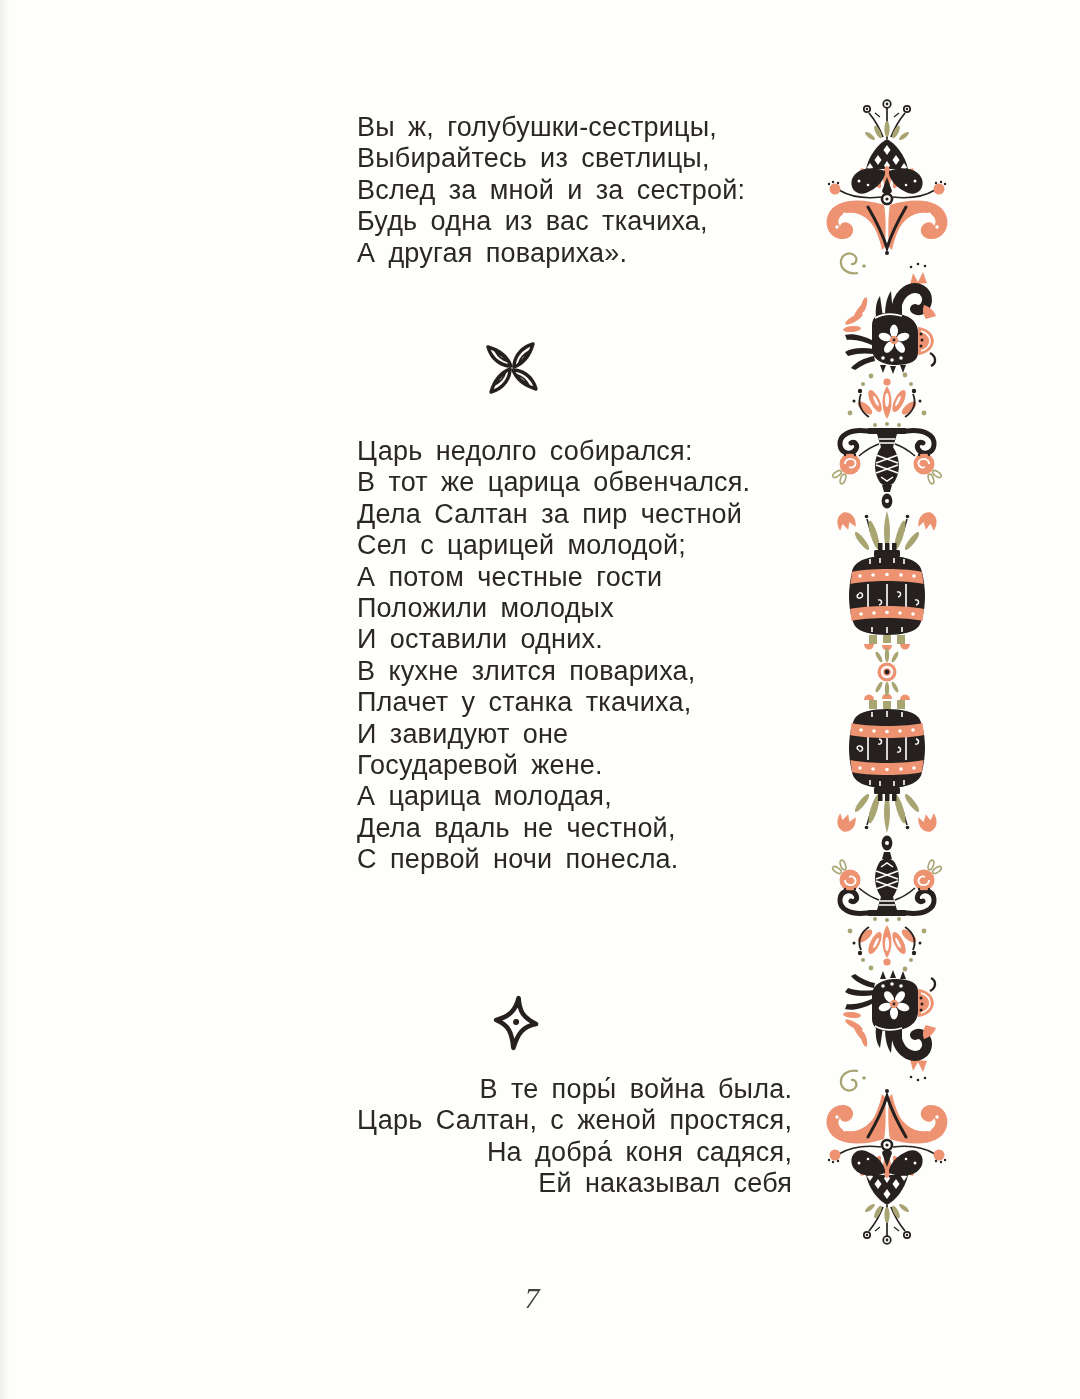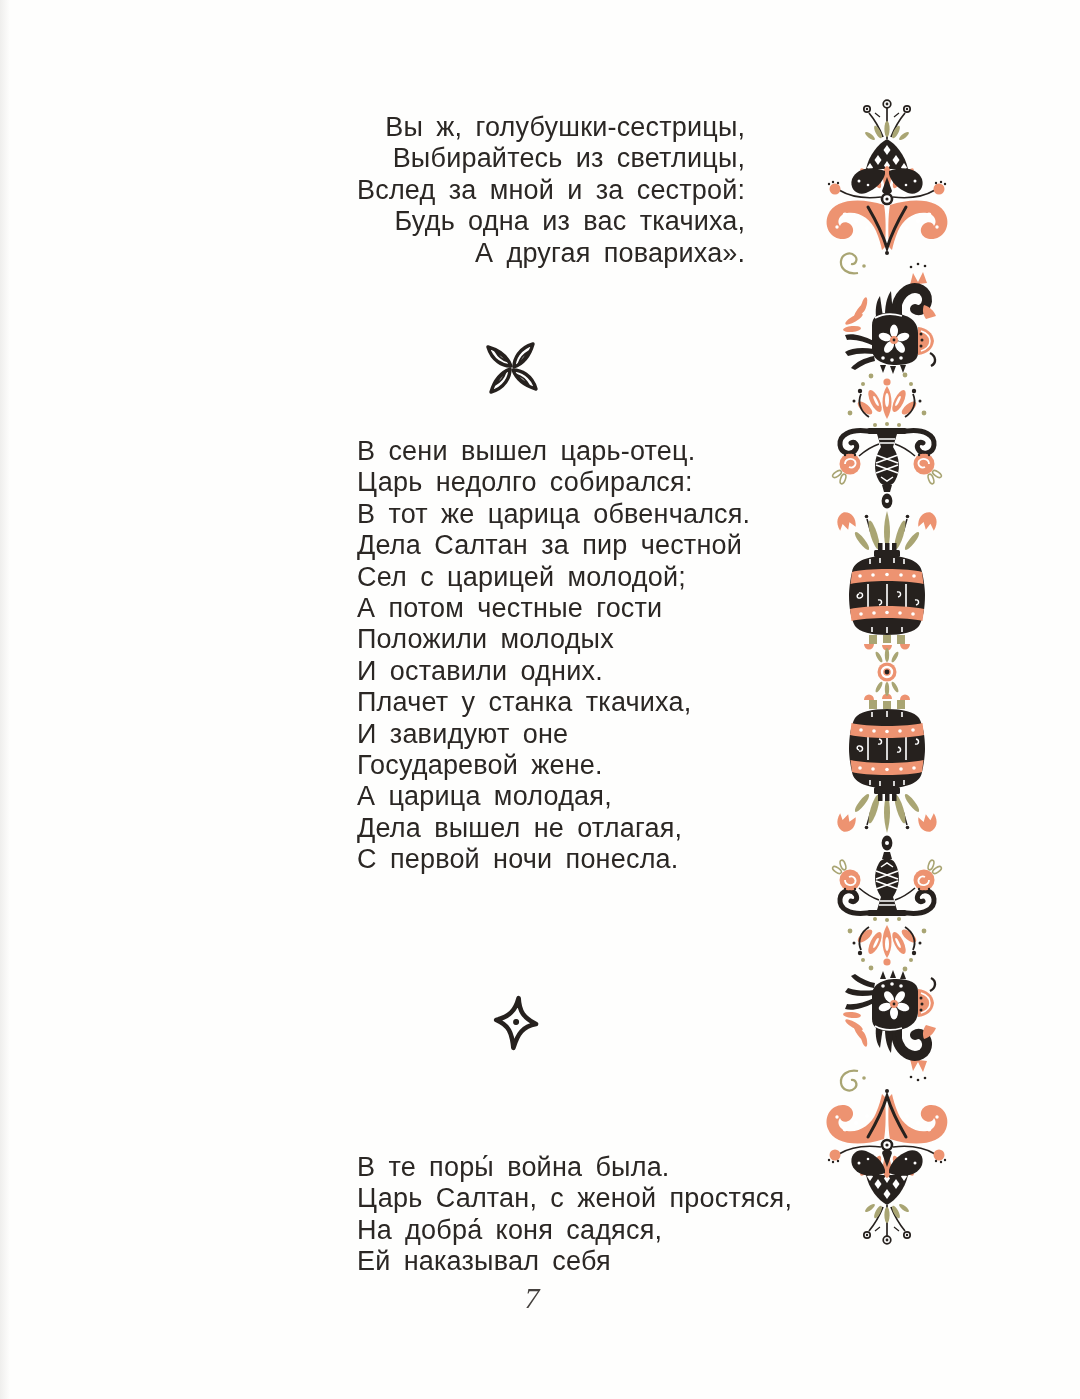--- a/index.html
+++ b/index.html
@@ -13,23 +13,23 @@
   }
   .page { position:absolute; inset:0; }
   .edge-shade{
     position:absolute; left:0; top:0; bottom:0; width:10px;
     background:linear-gradient(90deg, rgba(200,198,195,.28), rgba(255,255,255,0));
     pointer-events:none;
   }
   .poem { position:absolute; left:357px; color:#2b2724;
           font-size:27px; line-height:31.4px; letter-spacing:.2px; word-spacing:5.5px;
           white-space:nowrap; }
-  #stanza1 { top:112px;text-align:right; }
+  #stanza1 { top:112px; }
   #stanza2 { top:436px; }
-  #stanza3 { top:1152px; }
+  #stanza3 { top:1074px;text-align:right; }
   .divider { position:absolute; }
   #divider1 { left:483px; top:341px; }
   #divider2 { left:489px; top:994px; }
   .ornament { position:absolute; left:812px; top:95px; width:150px; height:1154px; }
   .pagenum { position:absolute; left:500px; top:1281px; width:64px; text-align:center;
              font-family:"Liberation Serif", serif; font-style:italic;
              font-size:30px; color:#45413e; }
 </style>
 </head>
 <body style="--ink: #26211e; --orange: #ed9371; --olive: #a9a573; --paper: #ffffff;">
@@ -51,33 +51,33 @@
         <path d="M28,25 C20,25 9,20 5,6 C19,10 25,17 28,25 Z" fill="#fff" stroke="var(--ink)" stroke-width="3.4" stroke-linejoin="round"></path>
         <path d="M24.5,20.5 C20,19 15,15 12.5,10.5 C17.5,13.5 22,17 24.5,20.5 Z" fill="none" stroke="var(--ink)" stroke-width="1.8"></path>
       </g>
       <use href="#d1p" transform="rotate(90 29 27)"></use>
       <use href="#d1p" transform="rotate(180 29 27)"></use>
       <use href="#d1p" transform="rotate(270 29 27)"></use>
     </svg>
   </div>
 
   <section class="poem" id="stanza2">
-    <div>В сени вышел царь-отец.</div>
     <div>Царь недолго собирался:</div>
     <div>В тот же царица обвенчался.</div>
     <div>Дела Салтан за пир честной</div>
     <div>Сел с царицей молодой;</div>
     <div>А потом честные гости</div>
     <div>Положили молодых</div>
     <div>И оставили одних.</div>
+    <div>В кухне злится повариха,</div>
     <div>Плачет у станка ткачиха,</div>
     <div>И завидуют оне</div>
     <div>Государевой жене.</div>
     <div>А царица молодая,</div>
-    <div>Дела вышел не отлагая,</div>
+    <div>Дела вдаль не честной,</div>
     <div>С первой ночи понесла.</div>
   </section>
 
   <div class="divider" id="divider2">
     <svg width="54" height="60" viewBox="0 0 54 60" aria-hidden="true">
       <g transform="rotate(6 27 29)">
         <path d="M27,4 C29,17 34,23 47,28 C34,32 30,39 27,54 C24,39 20,32 7,28 C20,23 25,17 27,4 Z" fill="#fff" stroke="var(--ink)" stroke-width="4.6" stroke-linejoin="round"></path>
         <circle cx="27" cy="28" r="3" fill="var(--ink)"></circle>
       </g>
     </svg>

